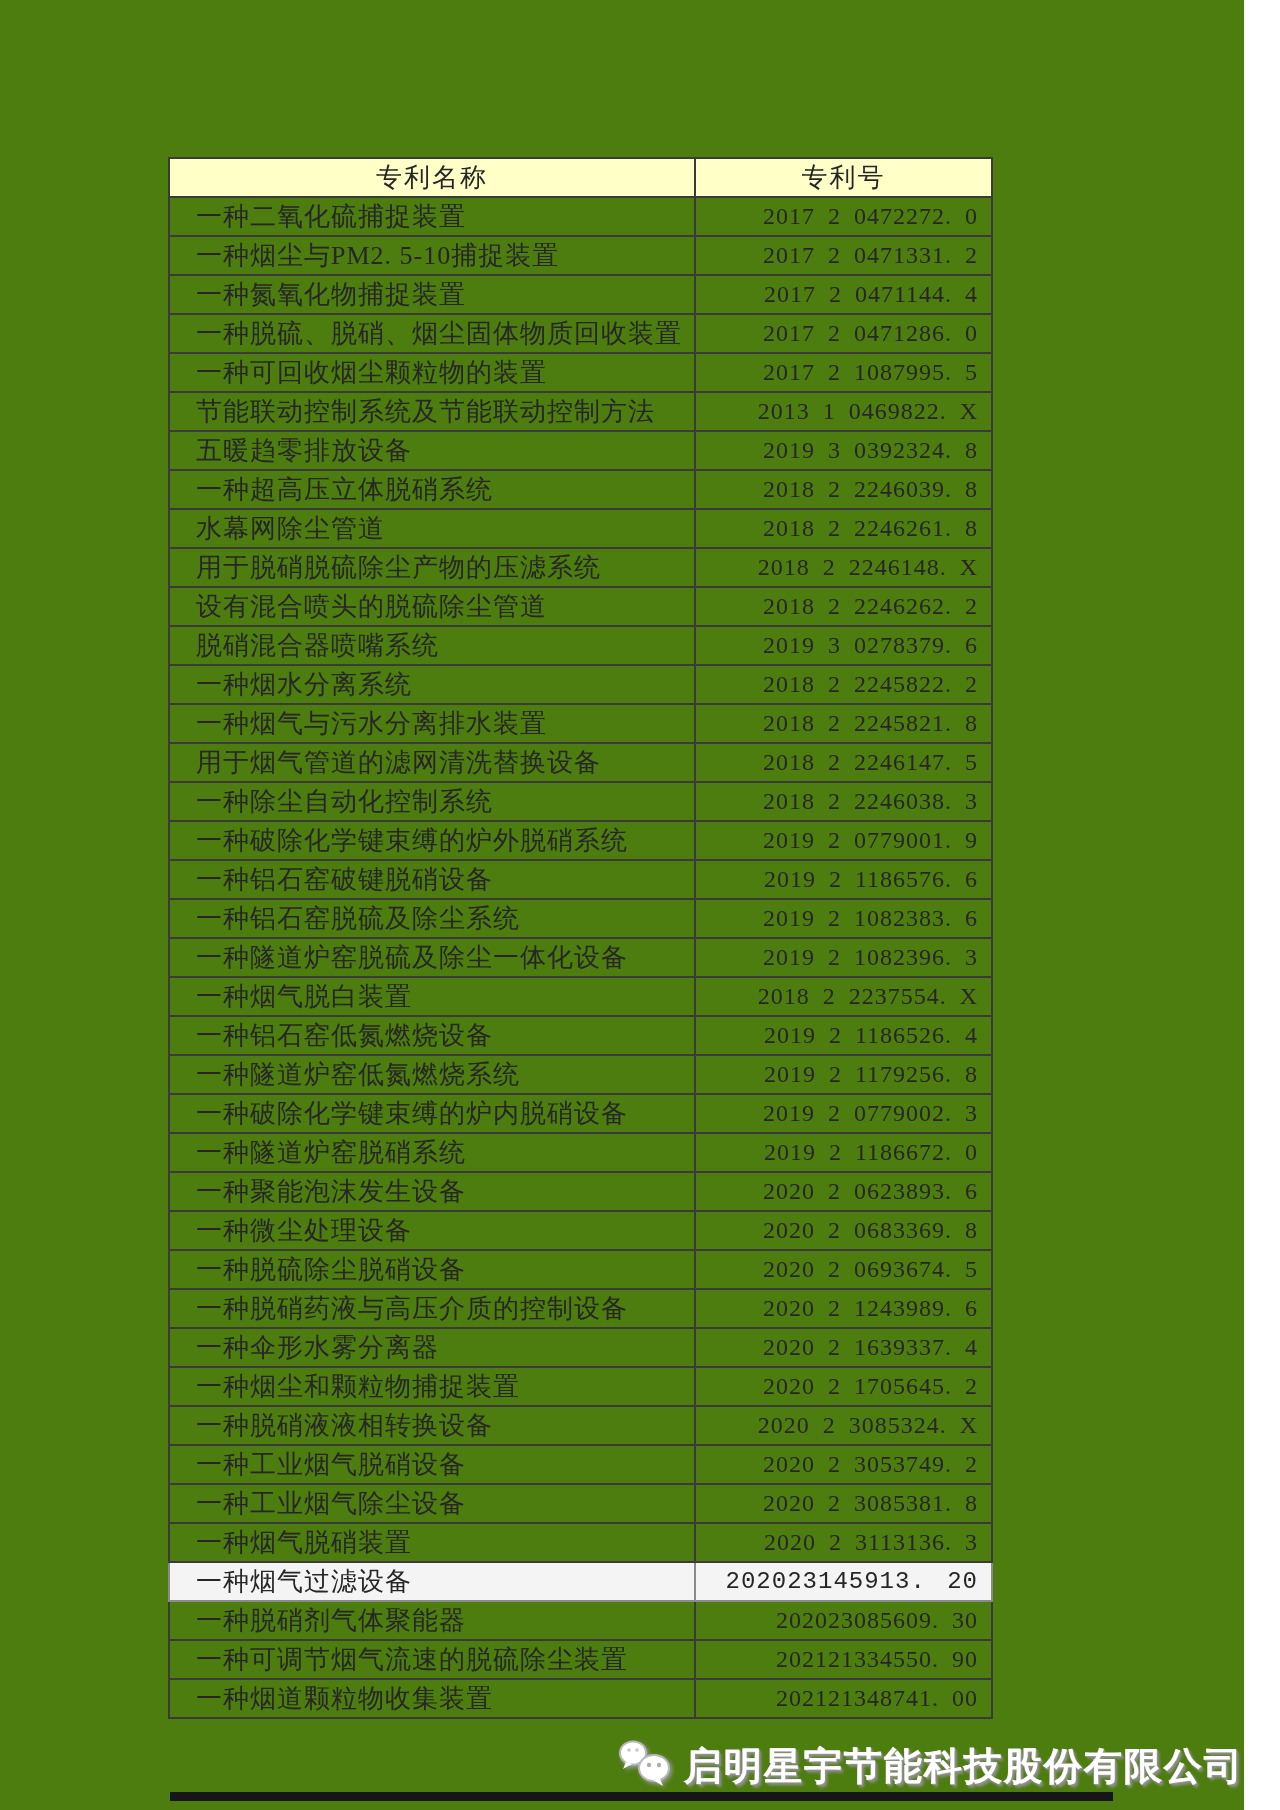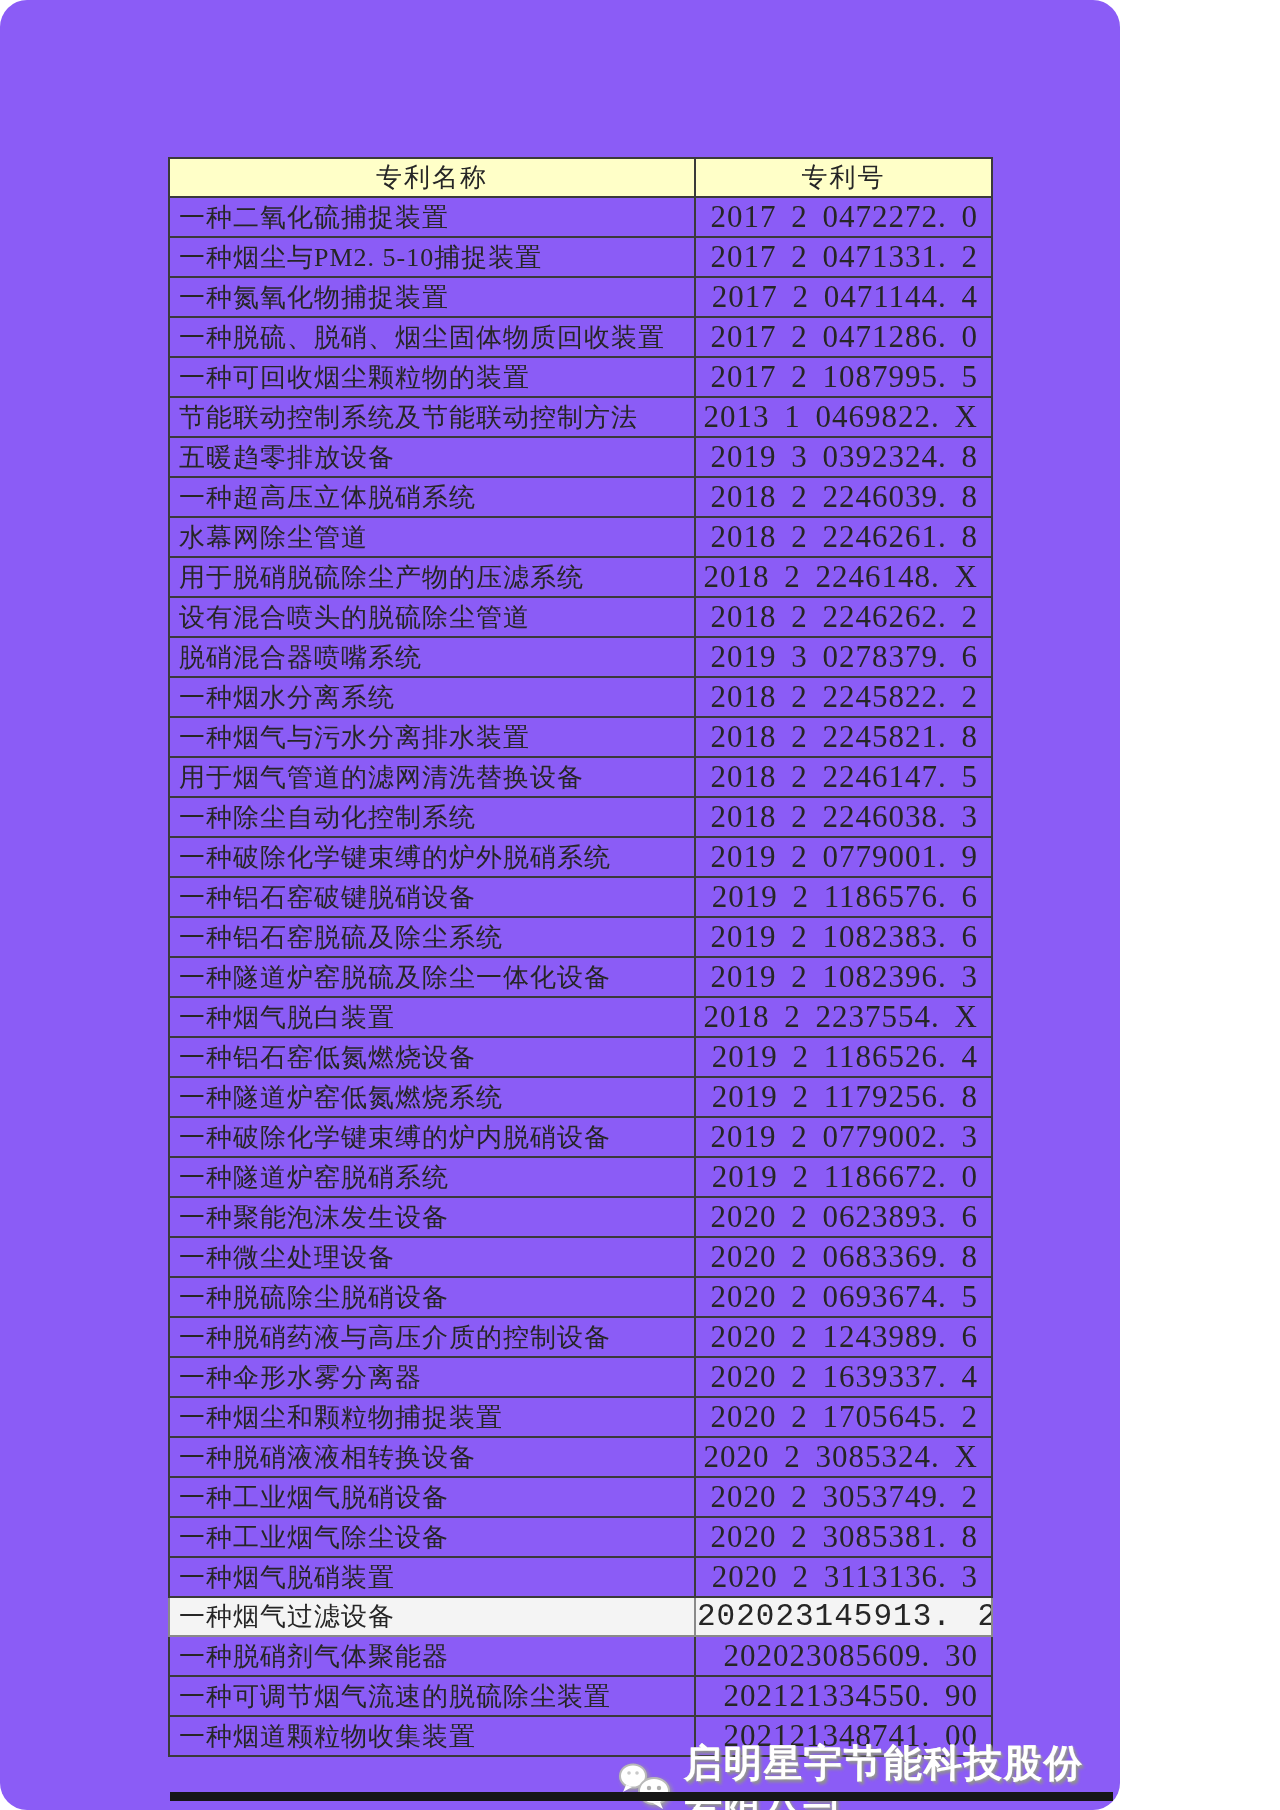--- a/index.html
+++ b/index.html
@@ -1,22 +1,21 @@
 <!DOCTYPE html>
 <html><head>
 <meta charset="utf-8">
 <style>
   html,body{margin:0;padding:0;background:#ffffff;}
   .page{
     position:relative;
-    width:1120px;height:1810px;
-    background:#8b5cf6;
+    width:1244px;height:1810px;
+    background:#4d7c0f;
     overflow:hidden;
     font-family:"Liberation Serif","DejaVu Serif",serif;
-    border-radius:27px;
   }
   table.patents{
     position:absolute;
     left:168px;top:157px;
     width:823px;
     border-collapse:collapse;
     table-layout:fixed;
   }
   table.patents col.c-name{width:526px;}
   table.patents col.c-num{width:297px;}
@@ -31,26 +30,26 @@
     height:30px;
     font-size:26px;
     font-weight:normal;
     text-align:center;
     letter-spacing:2px;
   }
   table.patents td{height:31px;}
   td.name{
     font-size:26px;
     text-align:left;
-    padding-left:9px;
+    padding-left:26px;
     letter-spacing:1px;
     margin-top:30px;
   }
   td.num{
-    font-size:31px;
+    font-size:24px;
     text-align:right;
     padding-right:13px;
     word-spacing:6px;
     letter-spacing:1px;
   }
   tr.hl td{
     background:#f4f4f4;
     border-color:#8a8a8a;
     font-family:Liberation Mono, monospace;
   }

